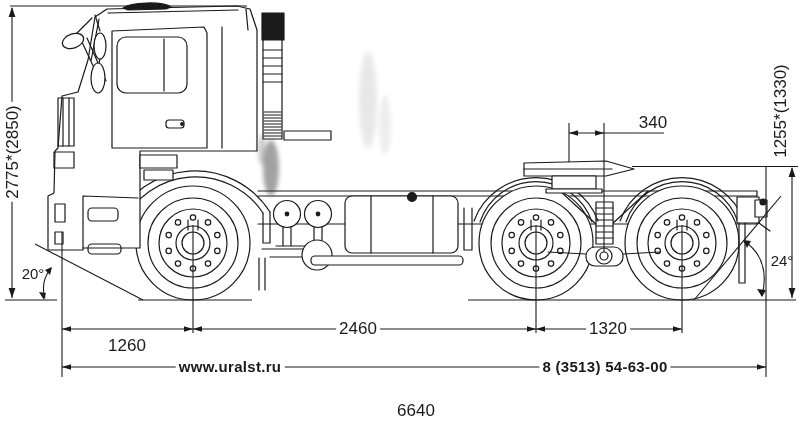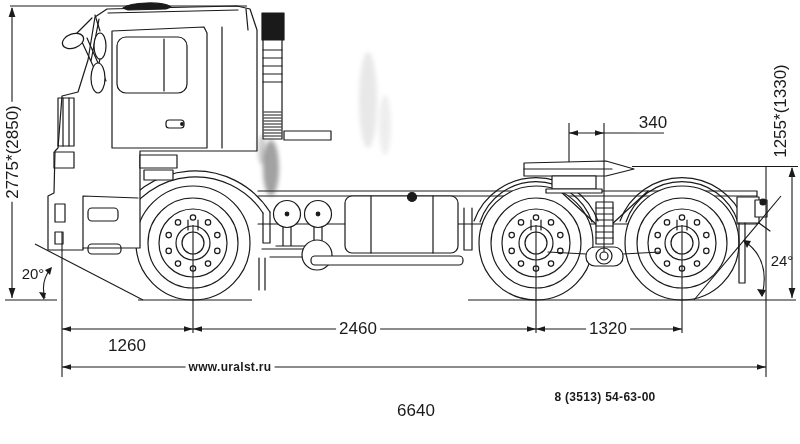--- a/index.html
+++ b/index.html
@@ -7,21 +7,21 @@
     position:relative; width:800px; height:444px; background:#ffffff;
     font-family:"Liberation Sans", sans-serif; color:#1a1a1a; overflow:hidden;
   }
   .stage svg { position:absolute; left:0; top:0; }
   .lbl {
     position:absolute; transform:translate(-50%,-50%);
     font:17px "Liberation Sans", sans-serif; color:#1a1a1a;
     background:#ffffff; padding:0 3px; white-space:nowrap; line-height:1.05;
   }
   .vlabel { transform:translate(-50%,-50%) rotate(-90deg); }
-  .wmark  { font-size:12px; font-weight:bold; letter-spacing:.3px; }
+  .wmark  { font-size:15px; font-weight:bold; letter-spacing:.3px; }
   .angle  { font-size:15px; background:transparent; padding:0; }
   .note {
     position:absolute; font:16px "Liberation Sans", sans-serif;
     color:#1a1a1a; white-space:nowrap; letter-spacing:.2px;
   }
 </style>
 </head>
 <body>
 
 <div class="stage">
@@ -212,20 +212,20 @@
   <span class="lbl" style="left:127px; top:346px;">1260</span>
 
   <span class="lbl" style="left:358px; top:329px;">2460</span>
 
   <span class="lbl" style="left:608px; top:329px;">1320</span>
 
   <span class="lbl wmark" style="left:230px; top:367px;">www.uralst.ru</span>
 
   <span class="lbl" style="left:416px; top:367px;margin-top:44px;">6640</span>
 
-  <span class="lbl wmark" style="left:605px; top:367px;margin-top:30px;">8 (3513) 54-63-00</span>
+  <span class="lbl wmark" style="left:605px; top:367px;">8 (3513) 54-63-00</span>
 
   <span class="lbl angle" style="left:33px; top:274px;">20°</span>
 
   <span class="lbl angle" style="left:782px; top:261px;">24°</span>
 
 
 </div>
 
 </body></html>

